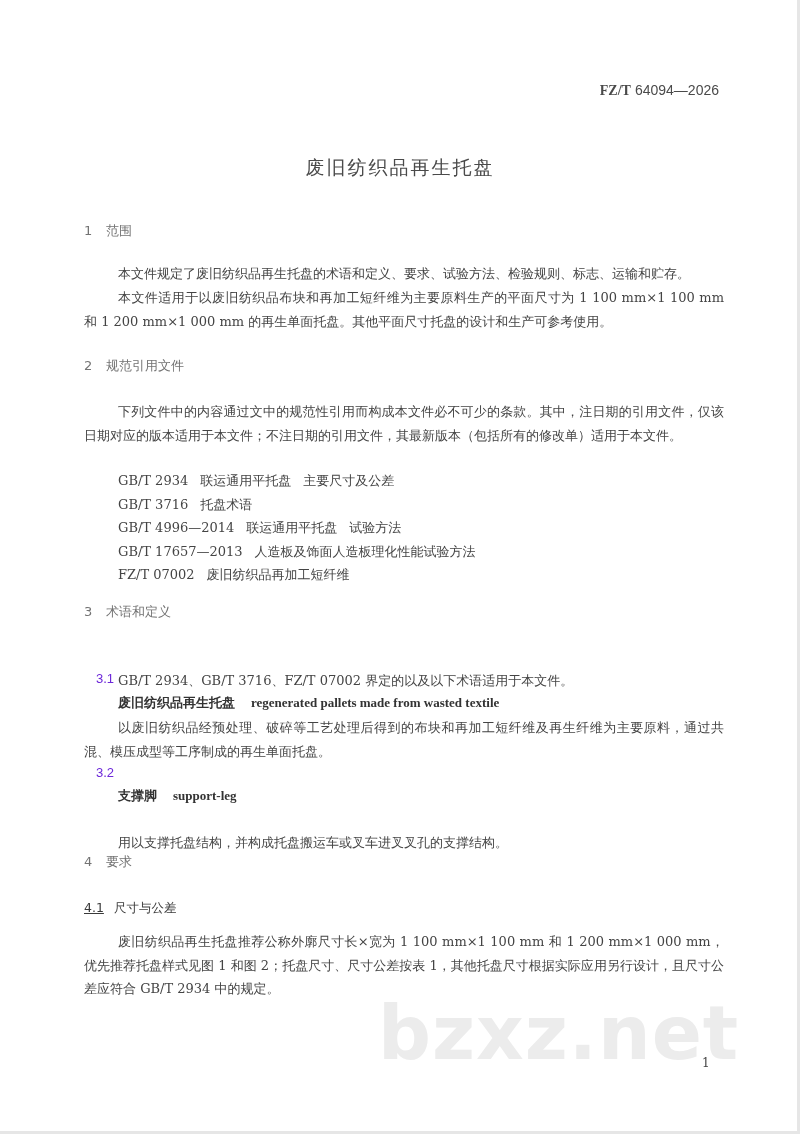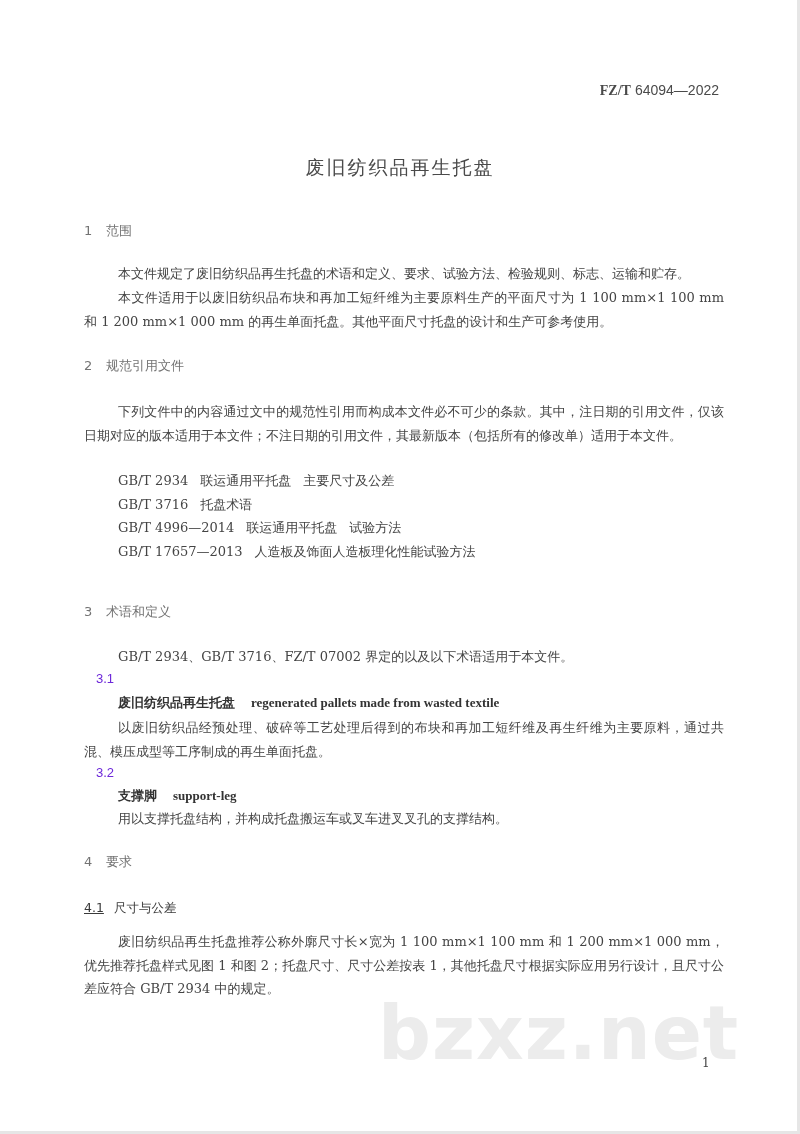--- a/index.html
+++ b/index.html
@@ -11,52 +11,53 @@
   .std-code { right: 78px; top: 82px; font-family: "Liberation Sans", sans-serif; font-size: 14px; color: #4a4a4a; }
   .std-code .pre { font-family: "Liberation Serif", serif; font-weight: bold; margin-right: 4px; text-align: center; }
   .doc-title { left: 0; width: 800px; text-align: center; top: 155px;
                font-family: "DejaVu Sans", sans-serif; font-size: 19px; letter-spacing: 2px; color: #4a4a4a; }
   .h1 { left: 84px; font-family: "DejaVu Sans", sans-serif; font-size: 13px; color: #737373; }
   .h1 .num { display: inline-block; width: 22px; }
   .h2 { left: 84px; font-family: "DejaVu Sans", sans-serif; font-size: 12.5px; color: #3a3a3a; }
   .h2 .num { display: inline-block; width: 30px; text-decoration: underline; }
   .p { left: 84px; width: 640px; font-size: 13px; line-height: 23.5px; white-space: normal; text-align: justify; color: #444; }
   .indent { text-indent: 34px; }
-  .line { left: 118px; font-size: 13px; color: #444; }
+  .line { left: 118px; font-size: 13px; color: #444; margin-top: 24px; }
   .ref { left: 118px; font-size: 13px; color: #444; }
   .ref .code { margin-right: 12px; }
   .ref .sep { display: inline-block; width: 12px; }
   .termnum { left: 84px; font-family: "Liberation Sans", sans-serif; font-size: 13px; color: #6d28d9; margin-left: 12px; }
   .term { left: 118px; font-size: 13px; color: #333; }
   .term .zh { font-family: "DejaVu Sans", sans-serif; font-weight: bold; margin-right: 16px; }
   .term .en { font-family: "Liberation Serif", serif; font-weight: bold; }
   .pagenum { left: 702px; top: 1056px; font-size: 12px; color: #444; }
   .watermark { left: 378px; top: 990px; font-family: "DejaVu Sans", sans-serif; font-weight: bold;
                font-size: 74px; color: #ececec; letter-spacing: 1px; }
 </style>
 </head>
 <body>
 
 <div class="page">
 
-  <div class="abs std-code"><span class="pre">FZ/T</span><span>64094—2022</span></div>
+  <div class="abs std-code"><span class="pre">FZ/T</span><span>64094—2026</span></div>
 
   <div class="abs doc-title">废旧纺织品再生托盘</div>
 
   <div class="abs h1" style="top:222px"><span class="num">1</span><span>范围</span></div>
   <div class="abs p indent" style="top:262px">本文件规定了废旧纺织品再生托盘的术语和定义、要求、试验方法、检验规则、标志、运输和贮存。</div>
   <div class="abs p indent" style="top:286px">本文件适用于以废旧纺织品布块和再加工短纤维为主要原料生产的平面尺寸为 1 100 mm×1 100 mm 和 1 200 mm×1 000 mm 的再生单面托盘。其他平面尺寸托盘的设计和生产可参考使用。</div>
 
   <div class="abs h1" style="top:357px"><span class="num">2</span><span>规范引用文件</span></div>
   <div class="abs p indent" style="top:400px">下列文件中的内容通过文中的规范性引用而构成本文件必不可少的条款。其中，注日期的引用文件，仅该日期对应的版本适用于本文件；不注日期的引用文件，其最新版本（包括所有的修改单）适用于本文件。</div>
 
   <div class="abs ref" style="top:472px"><span class="code">GB/T 2934</span><span>联运通用平托盘</span><span class="sep"></span><span>主要尺寸及公差</span></div>
   <div class="abs ref" style="top:496px"><span class="code">GB/T 3716</span><span>托盘术语</span></div>
   <div class="abs ref" style="top:519px"><span class="code">GB/T 4996—2014</span><span>联运通用平托盘</span><span class="sep"></span><span>试验方法</span></div>
   <div class="abs ref" style="top:543px"><span class="code">GB/T 17657—2013</span><span>人造板及饰面人造板理化性能试验方法</span></div>
+  <div class="abs ref" style="top:566px"><span class="code">FZ/T 07002</span><span>废旧纺织品再加工短纤维</span></div>
 
   <div class="abs h1" style="top:603px"><span class="num">3</span><span>术语和定义</span></div>
   <div class="abs line" style="top:648px">GB/T 2934、GB/T 3716、FZ/T 07002 界定的以及以下术语适用于本文件。</div>
 
   <div class="abs termnum" style="top:671px">3.1</div>
   <div class="abs term" style="top:694px"><span class="zh">废旧纺织品再生托盘</span><span class="en">regenerated pallets made from wasted textile</span></div>
   <div class="abs p indent" style="top:716px">以废旧纺织品经预处理、破碎等工艺处理后得到的布块和再加工短纤维及再生纤维为主要原料，通过共混、模压成型等工序制成的再生单面托盘。</div>
 
   <div class="abs termnum" style="top:765px">3.2</div>
   <div class="abs term" style="top:787px"><span class="zh">支撑脚</span><span class="en">support-leg</span></div>

